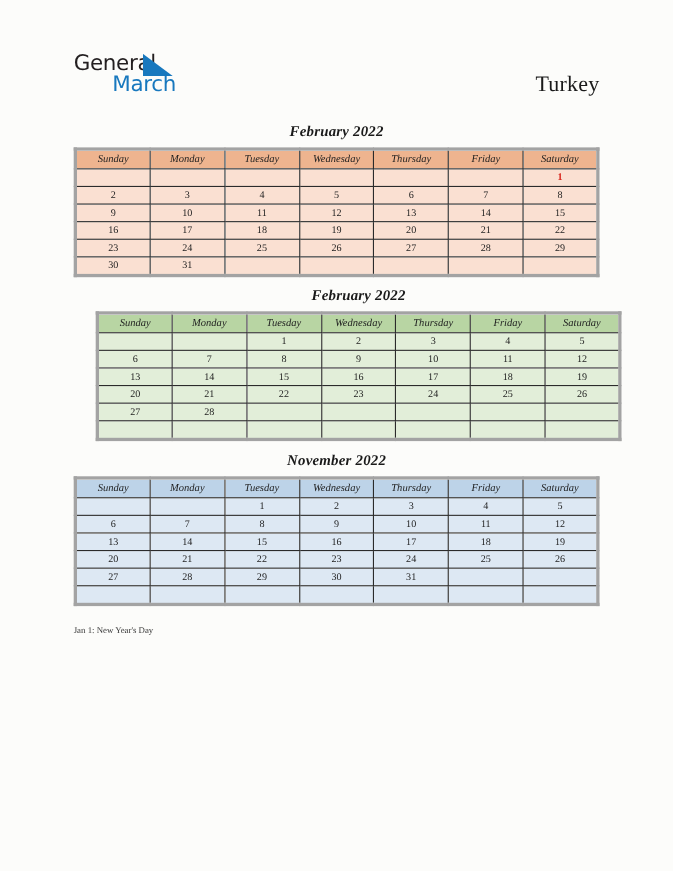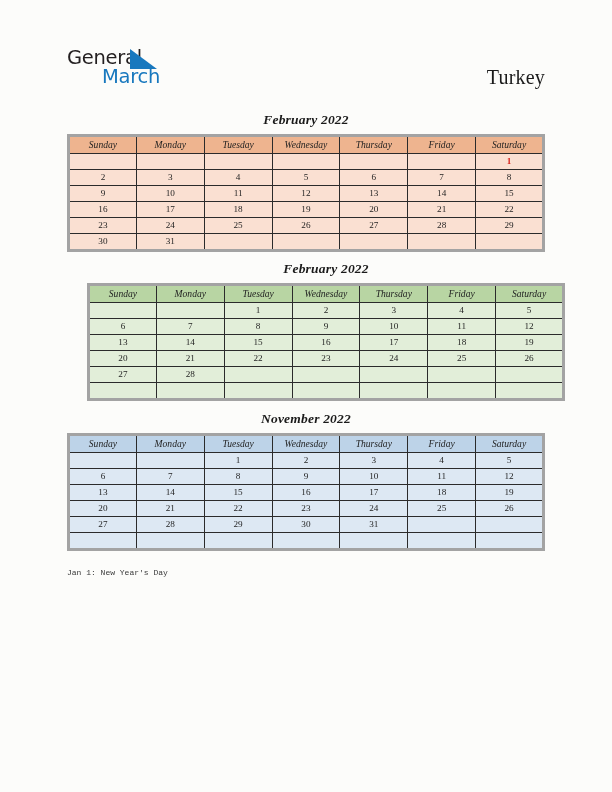--- a/index.html
+++ b/index.html
@@ -136,21 +136,21 @@
   .m-mar table.cal td { background: #dde8f3; }
 
   
   .holiday-notes {
     position: absolute;
     left: 67px;
     top: 566px;
     width: 478px;
   }
   .holiday-note {
-    font-family: Liberation Mono, monospace;
+    font-family: Liberation Serif, serif;
     font-size: 8px;
     color: #3a3a3a;
     line-height: 13px;
   }
 </style>
 </head>
 <body>
 
 <div class="page">
 

